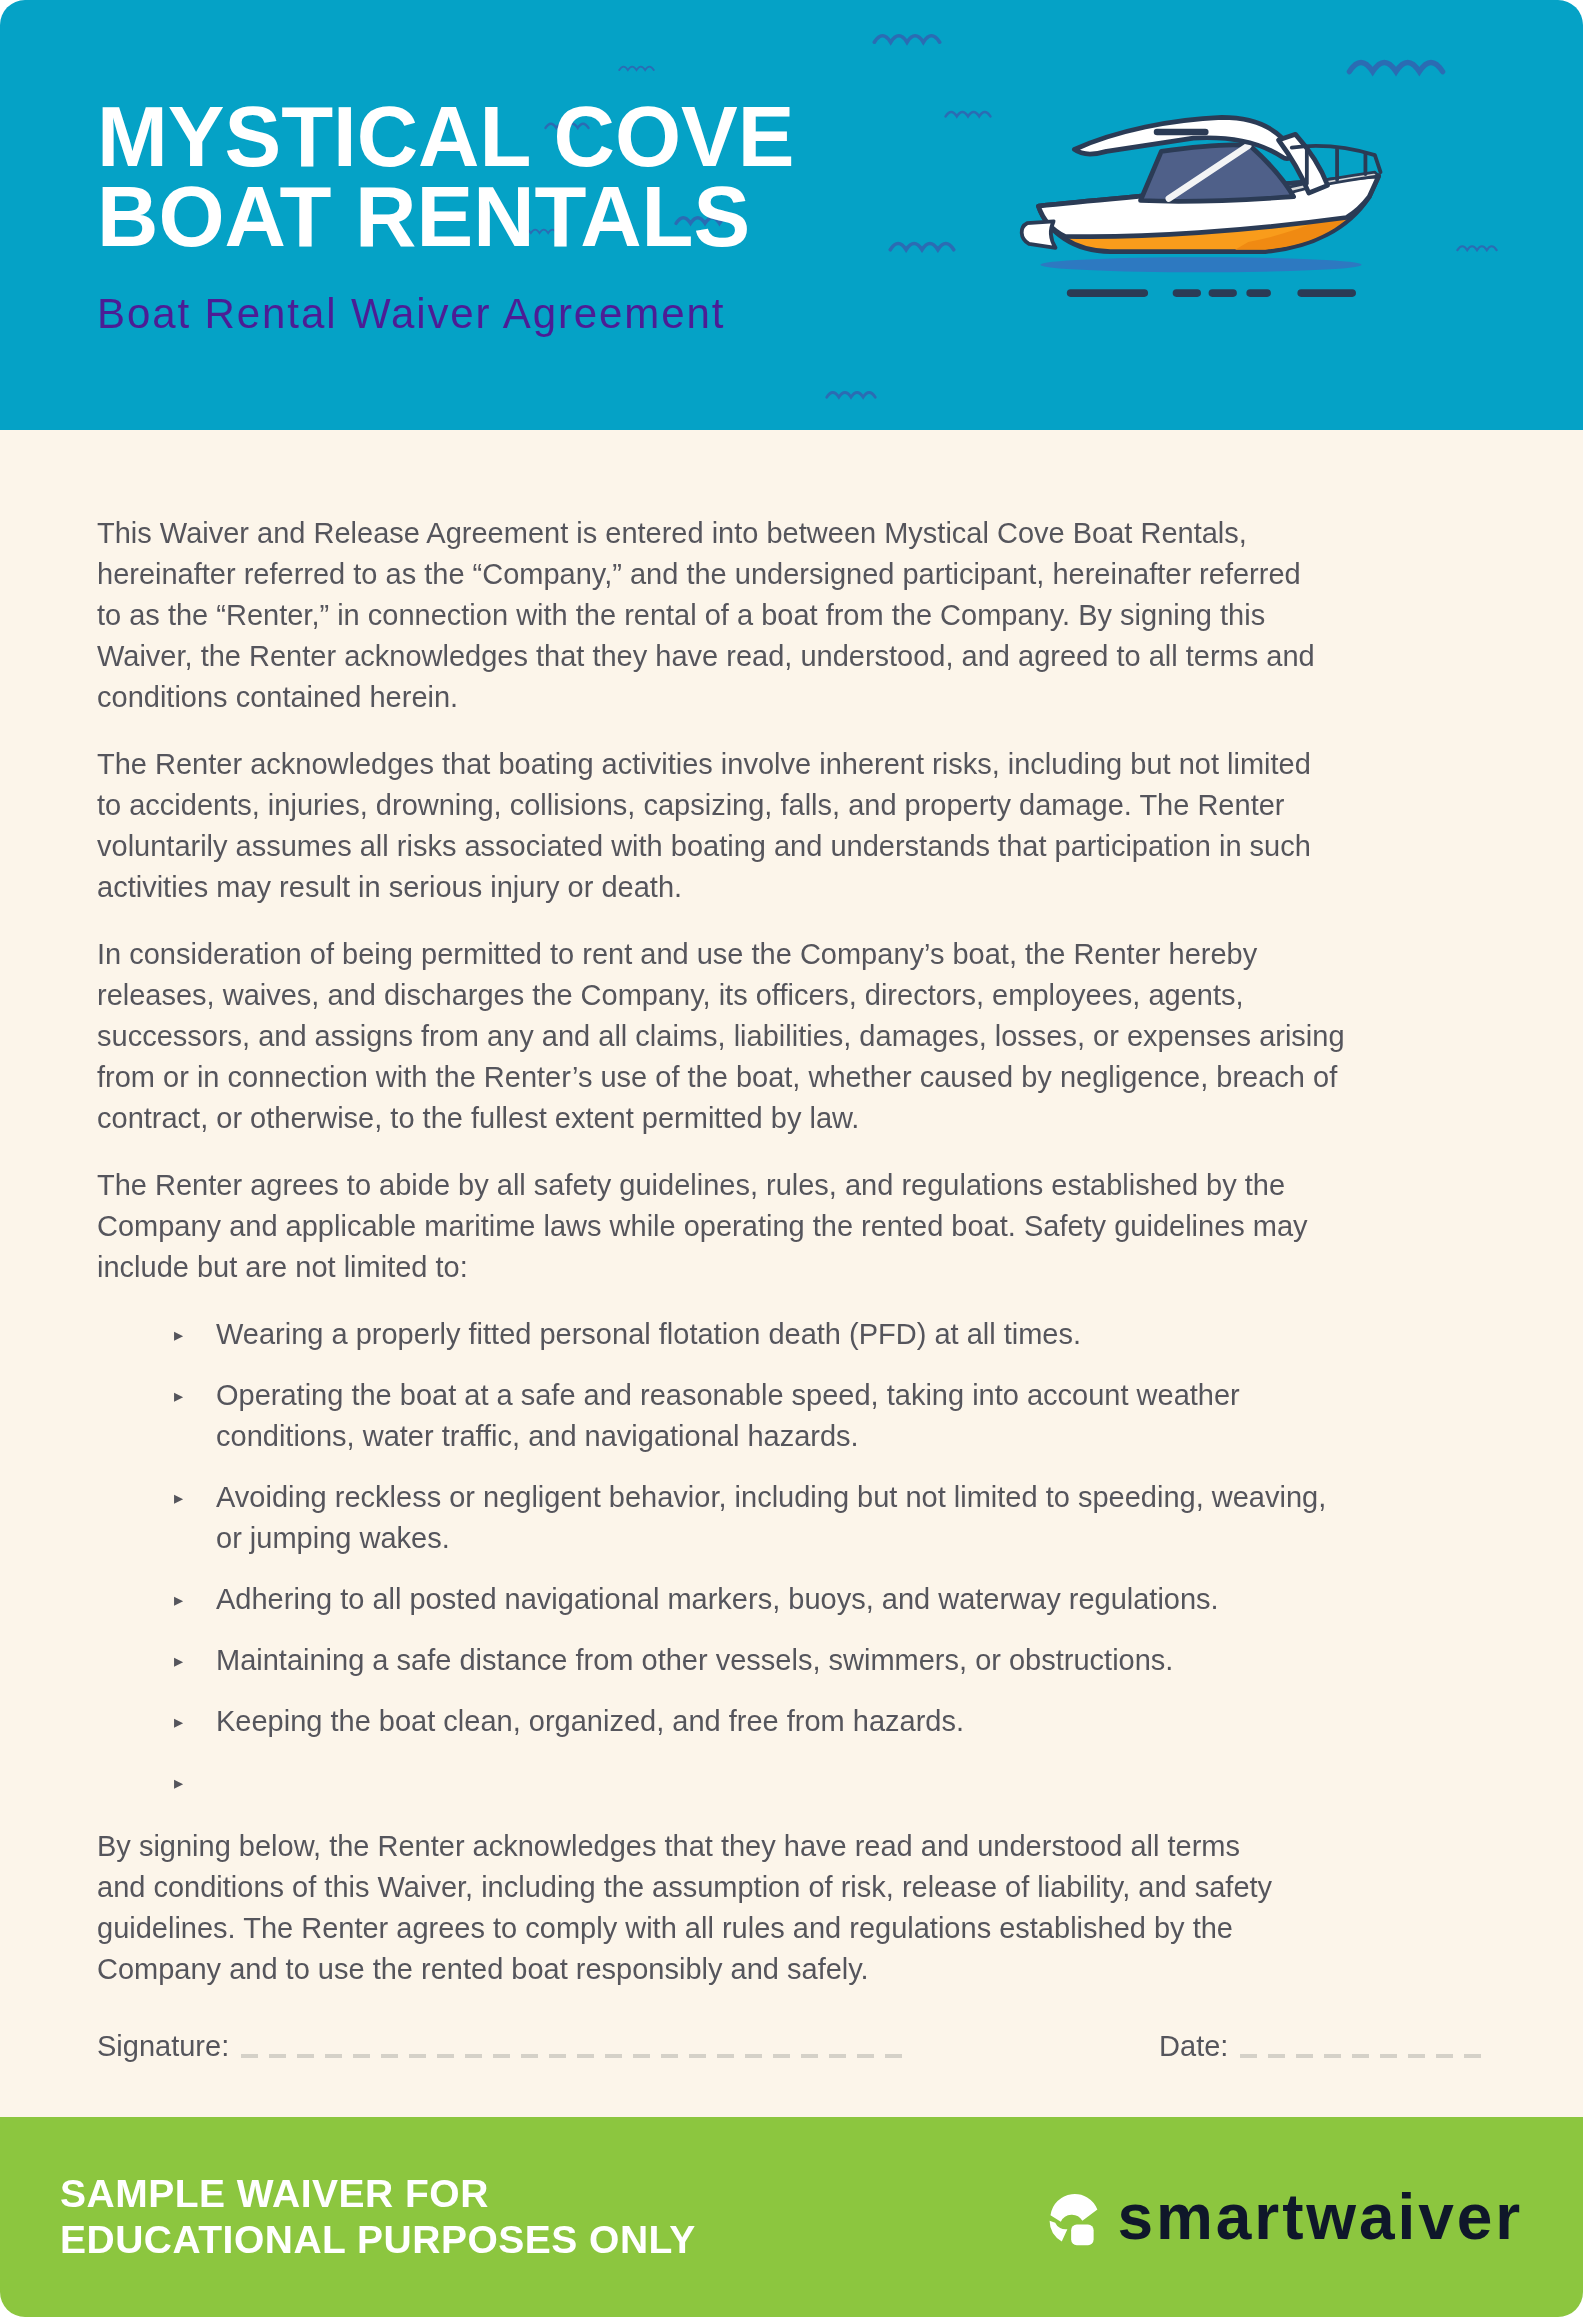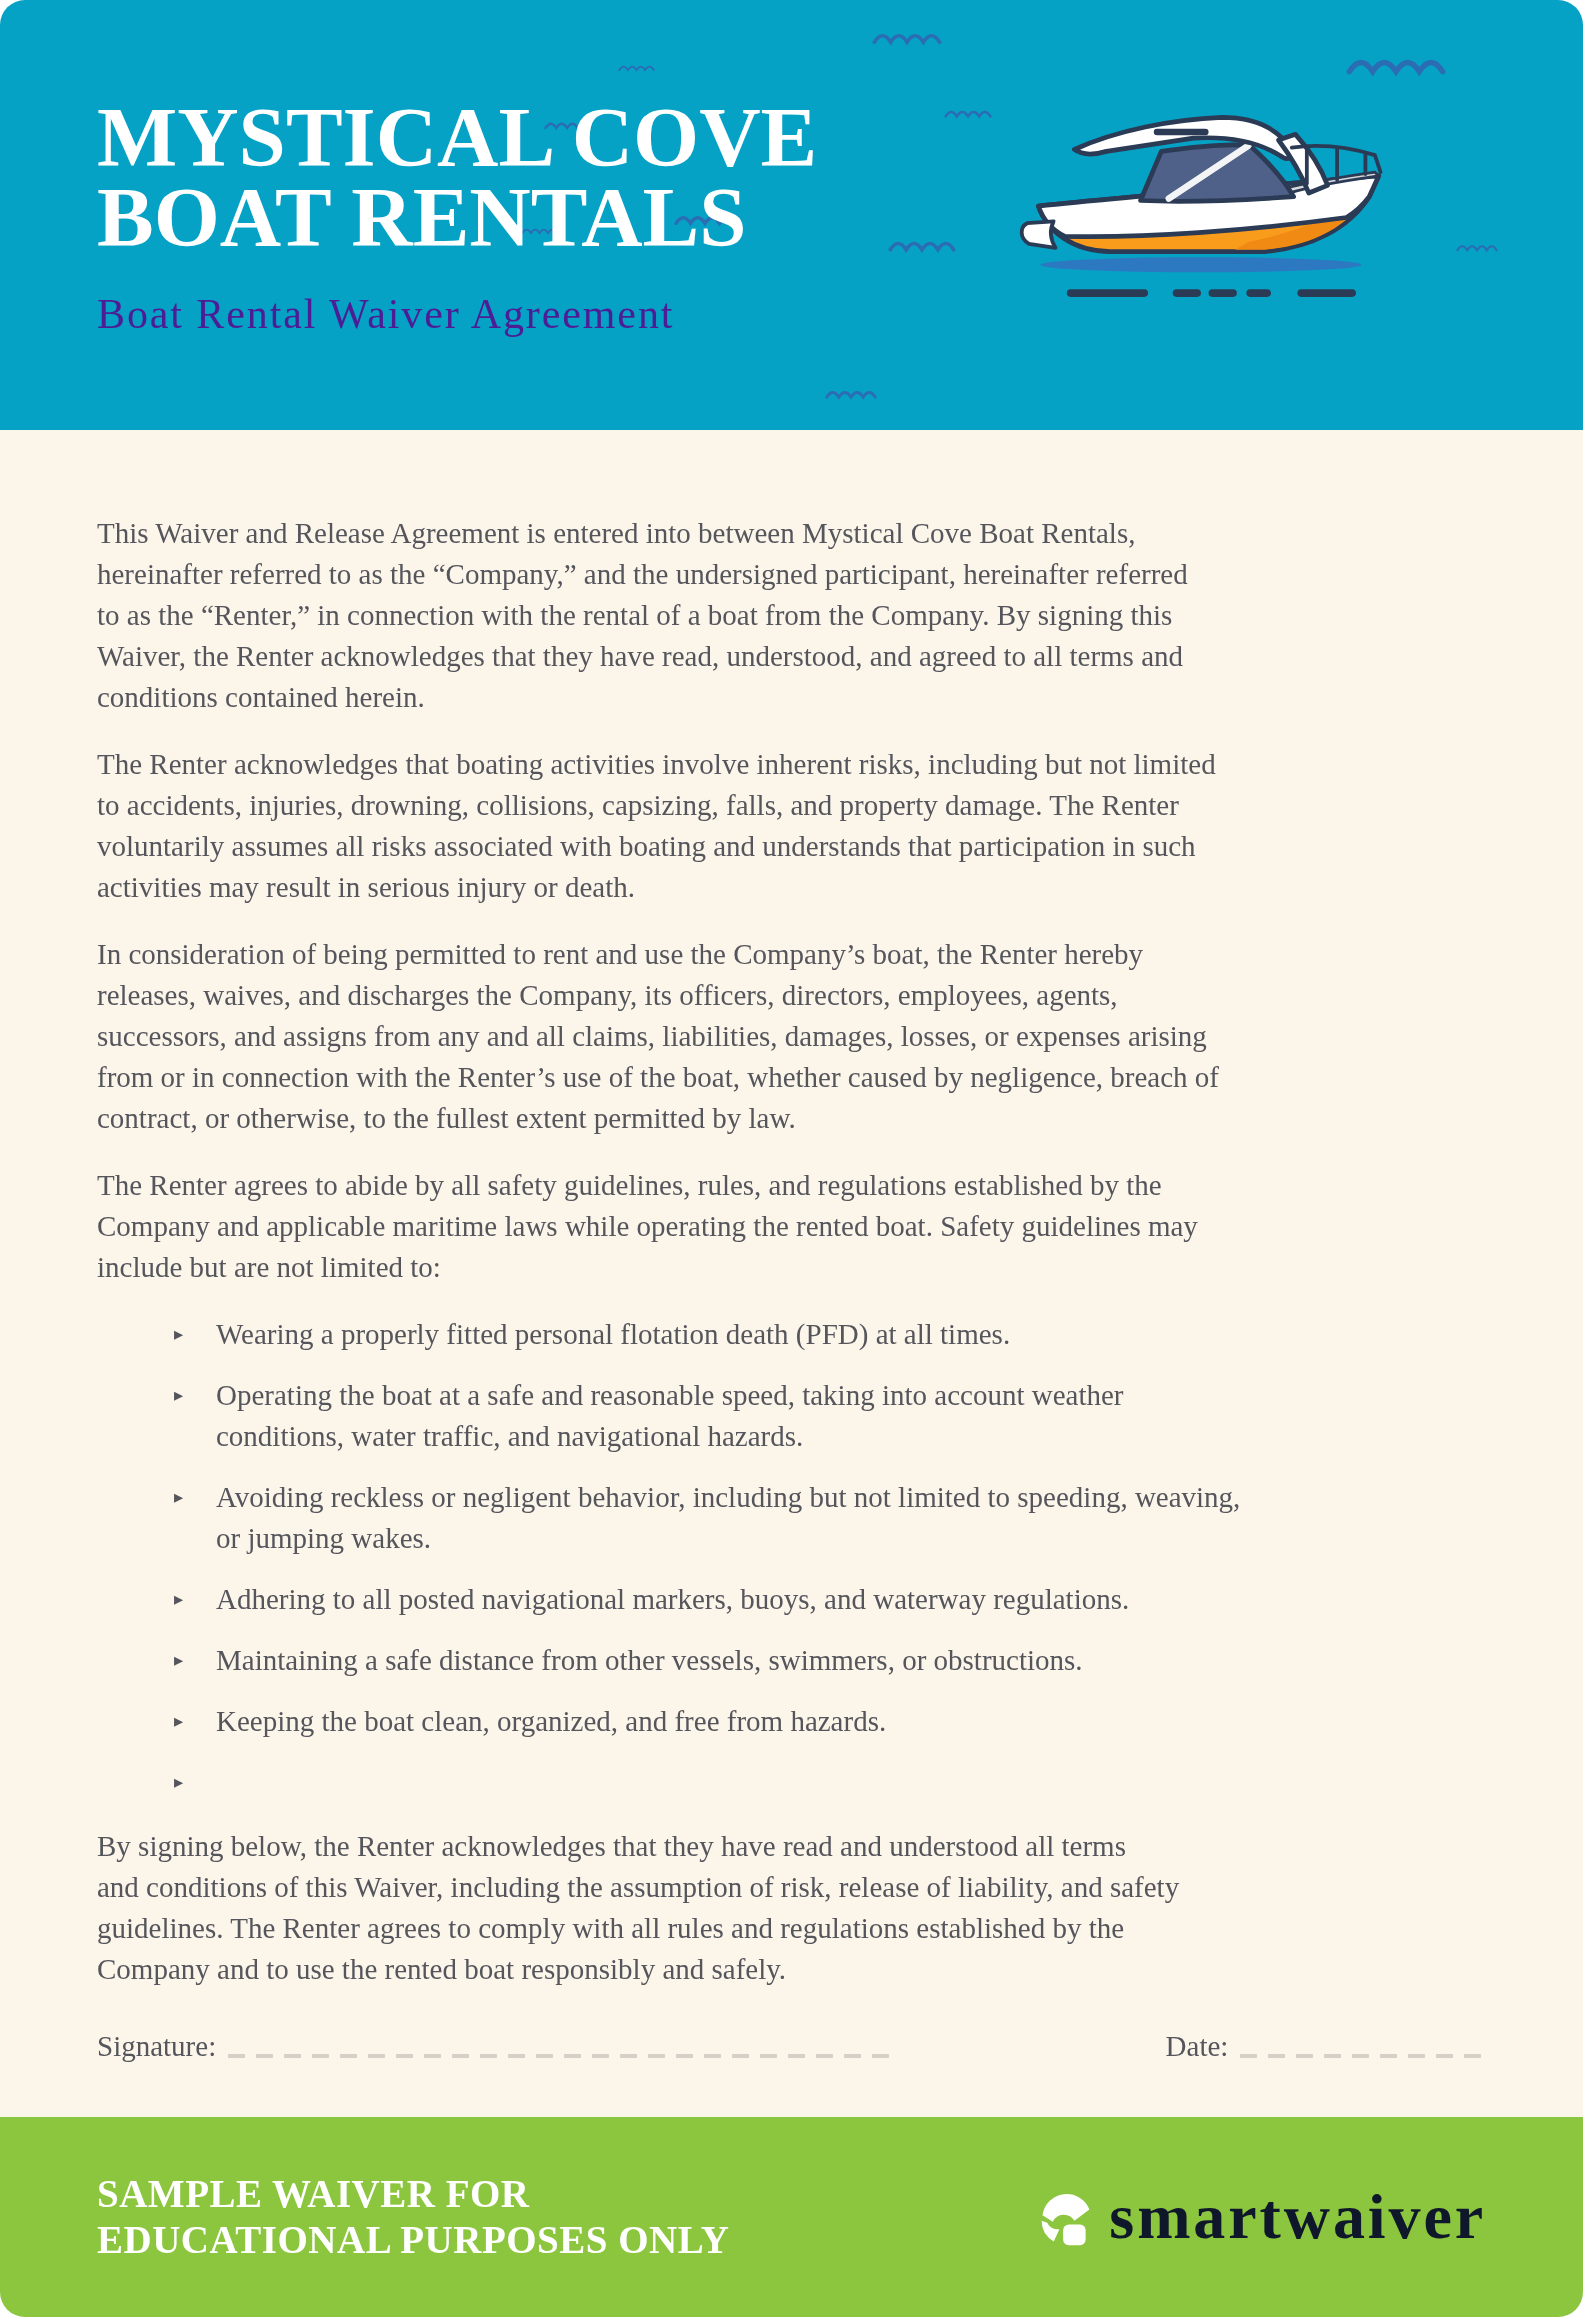--- a/index.html
+++ b/index.html
@@ -1,20 +1,20 @@
 <!DOCTYPE html>
 <html><head>
 <meta charset="utf-8">
 <style>
   html,body{margin:0;padding:0;background:#ffffff;}
   .page{
     position:relative;width:1583px;height:2317px;background:#ffffff;
     font-family:"Liberation Sans","DejaVu Sans",sans-serif;overflow:hidden;
   }
-  .card{position:absolute;inset:0;border-radius:25px;overflow:hidden;display:flex;flex-direction:column;font-family:Liberation Serif, serif;}
+  .card{position:absolute;inset:0;border-radius:25px;overflow:hidden;display:flex;flex-direction:column;}
 
   
   .hdr{position:relative;flex:0 0 430px;background:#05A2C6;}
   .hdr-title{
     position:absolute;left:97px;top:97px;margin:0;
     font-size:85px;line-height:80px;font-weight:bold;letter-spacing:0px;
     color:#ffffff;white-space:pre-line;
   }
   .hdr-sub{
     position:absolute;left:97px;top:290px;margin:0;
@@ -51,21 +51,21 @@
   .dash{
     height:3.9px;margin-left:11.6px;margin-bottom:5.8px;
     background:repeating-linear-gradient(90deg,#D5D1C8 0 17.4px,rgba(0,0,0,0) 17.4px 28px);
   }
   .dash.sig{width:671px;}
   .dash.dte{width:247px;}
 
   
   .ftr{
     flex:0 0 200px;background:#8CC63F;display:flex;align-items:center;
-    justify-content:space-between;padding:0 97px;
+    justify-content:space-between;padding:0 60px;
   }
   .ftr-txt{
     font-size:39px;line-height:46px;font-weight:bold;color:#ffffff;
     letter-spacing:0.5px;white-space:pre-line;
   }
   .brand{display:flex;align-items:center;gap:13.5px;}
   .brand svg{width:62px;height:60px;flex:0 0 auto;}
   .brand-name{font-size:64px;font-weight:bold;color:#0f172a;letter-spacing:2.9px;}
 </style>
 </head>

